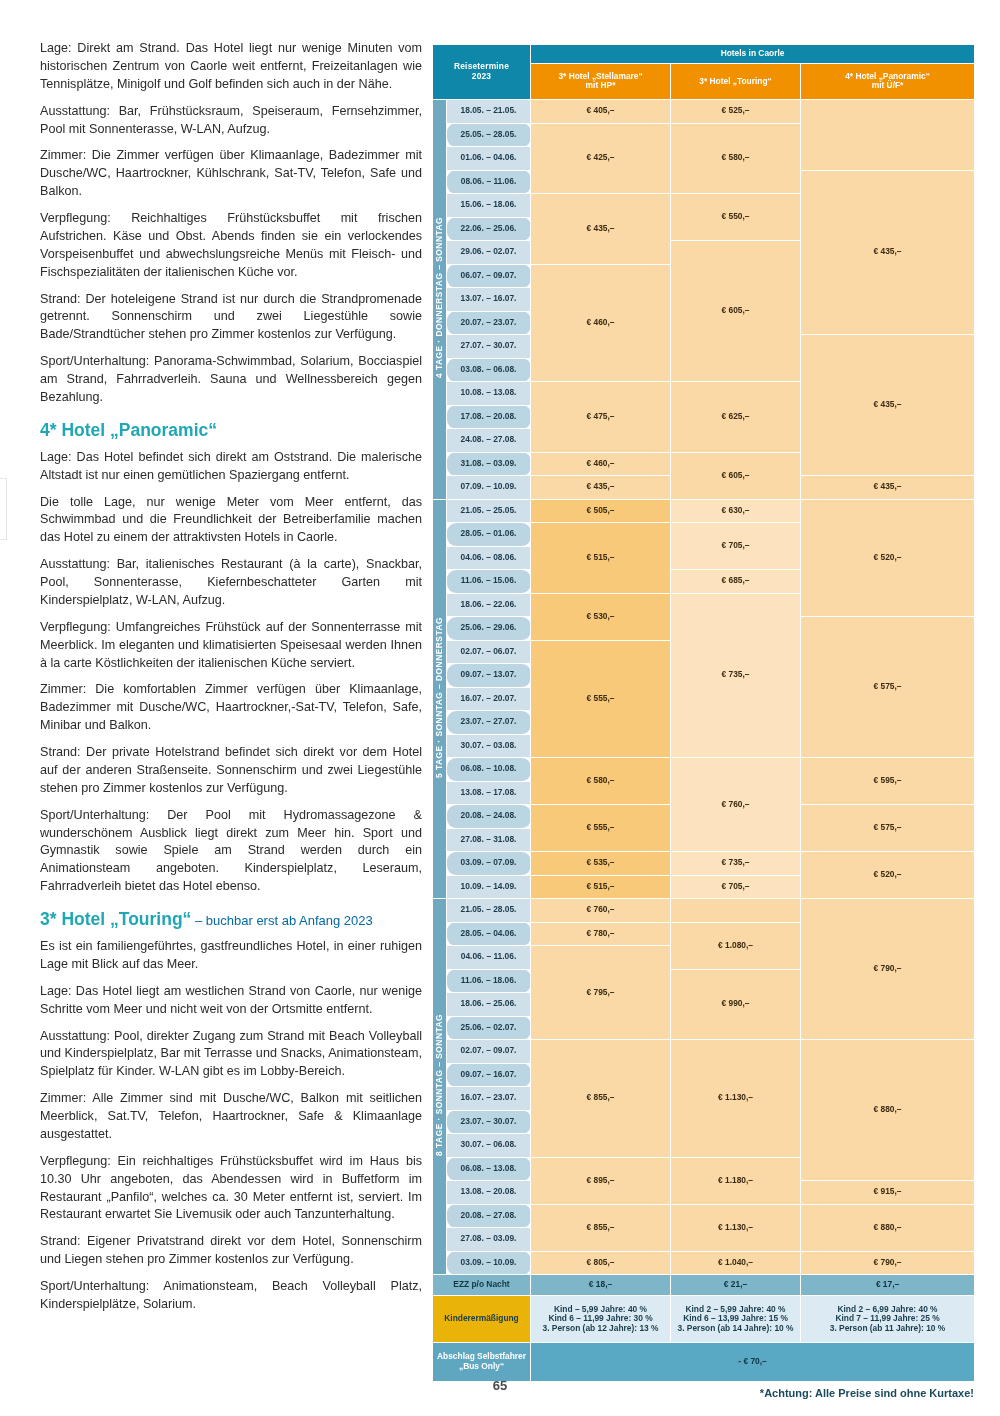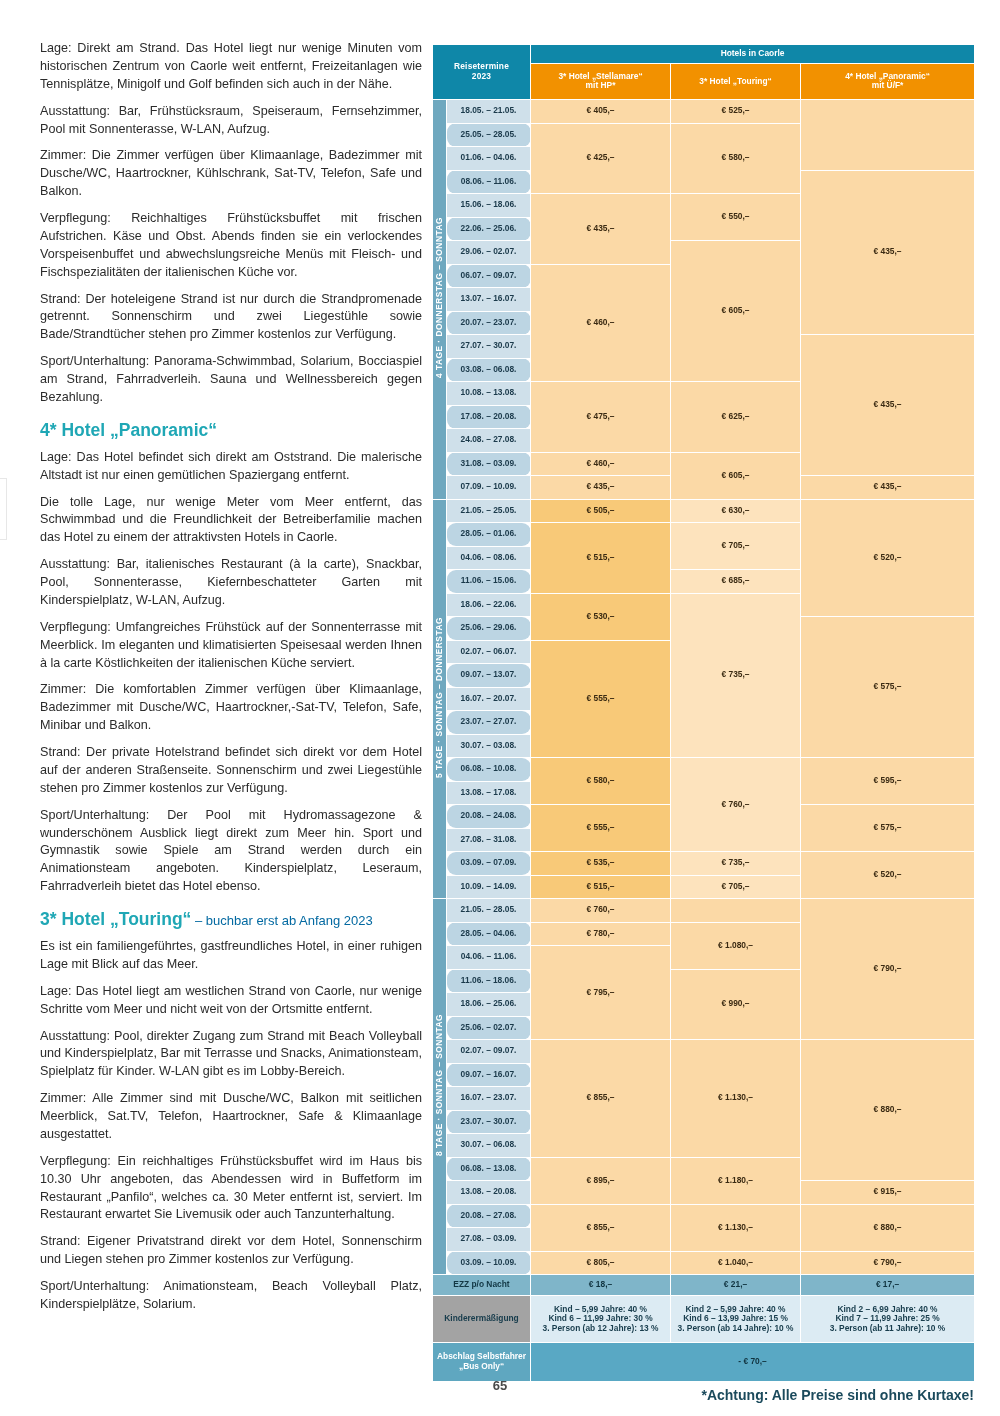--- a/index.html
+++ b/index.html
@@ -74,36 +74,36 @@
 
   
   td.f-lab{
     background:#7fb5c9;color:#123744;font-weight:bold;font-size:8.2px;
     height:20px;
   }
   td.f-val{
     background:#7fb5c9;color:#10333f;font-weight:bold;font-size:9px;
   }
   td.k-lab{
-    background:#a3a3a3;color:#173c4c;font-weight:bold;font-size:8.6px;
+    background:#eab308;color:#173c4c;font-weight:bold;font-size:8.6px;
     height:46px;
   }
   td.k-val{
     background:#dcebf3;color:#173c4c;font-weight:bold;font-size:6.6px;
     line-height:1.55;
   }
   td.s-lab{
     background:#5fa7c0;color:#ffffff;font-weight:bold;font-size:8px;
     height:38px;line-height:1.3;margin-top:40px;
   }
   td.s-val{
     background:#59a8c4;color:#11333f;font-weight:bold;font-size:9px;
   }
   .note{
-    margin-top:5px;text-align:right;font-size:14px;font-weight:bold;
+    margin-top:5px;text-align:right;font-size:11px;font-weight:bold;
     color:#1b4a5c;width:542px;
   }
   .edge{position:absolute;left:0;top:478px;width:6px;height:60px;background:#ffffff;border:1px solid #e7e7e7;border-left:none;}
 </style>
 </head>
 <body>
 
 <div class="page">
 
   <div class="edge"></div>

